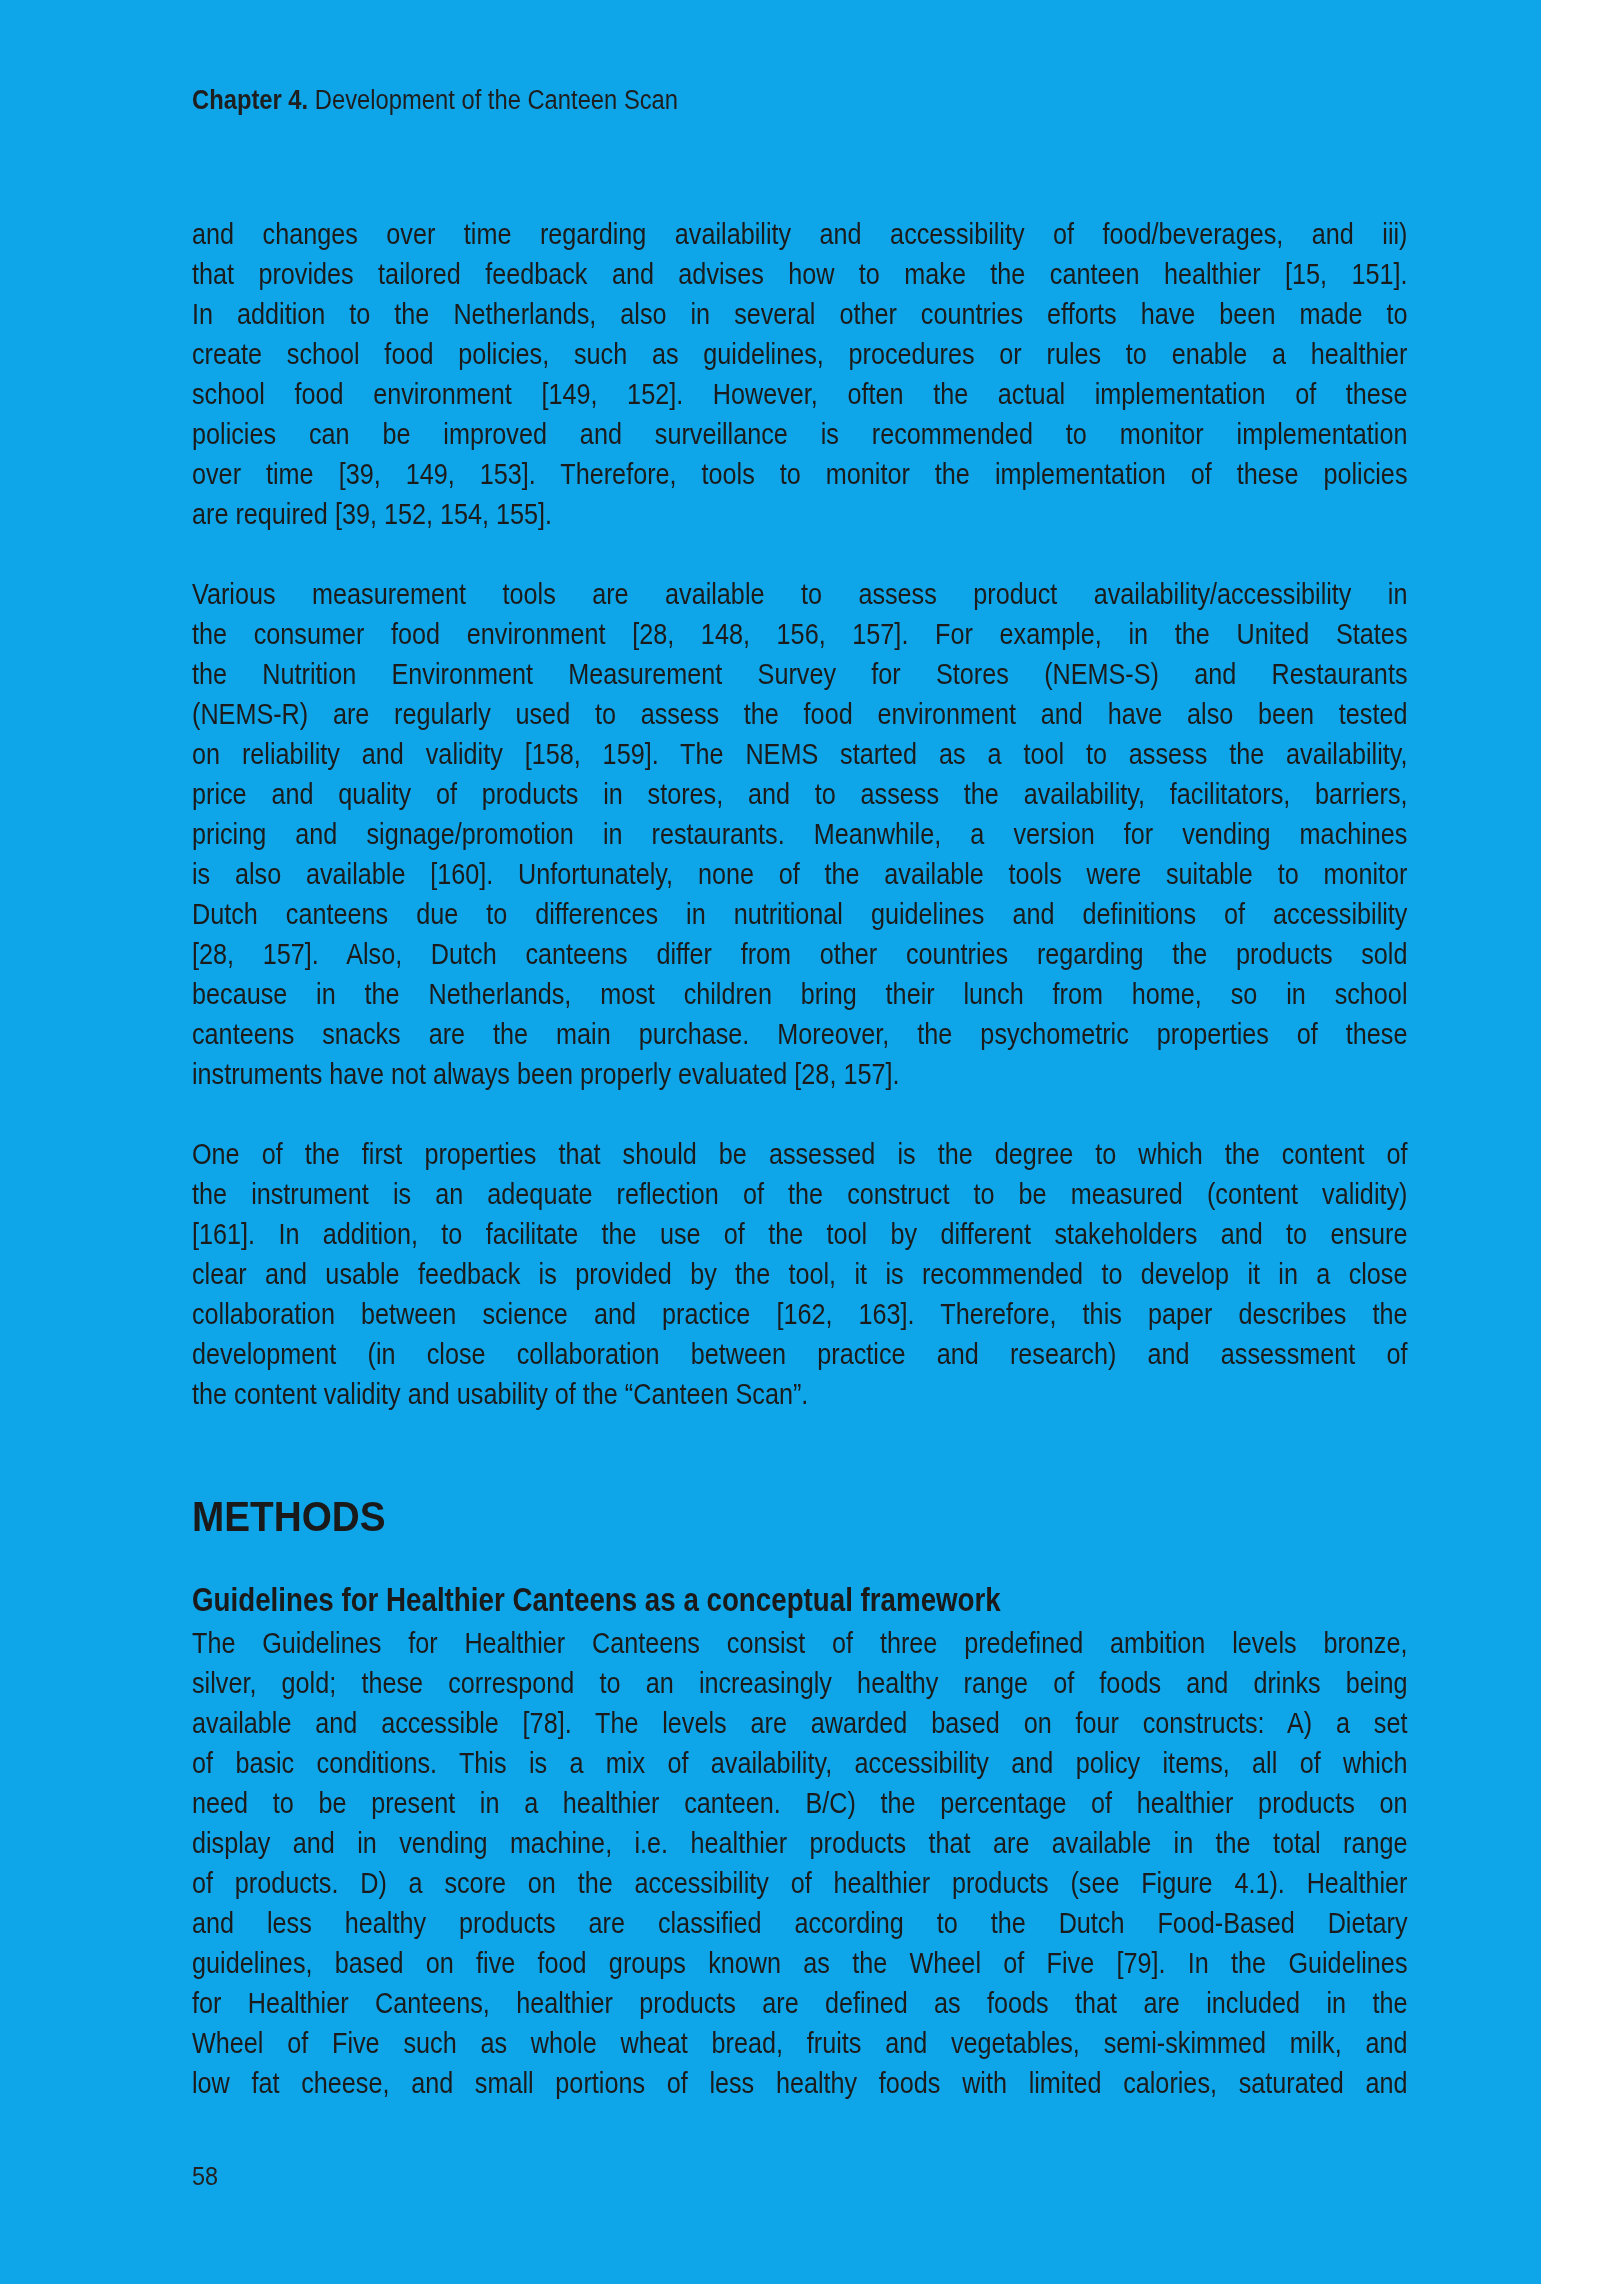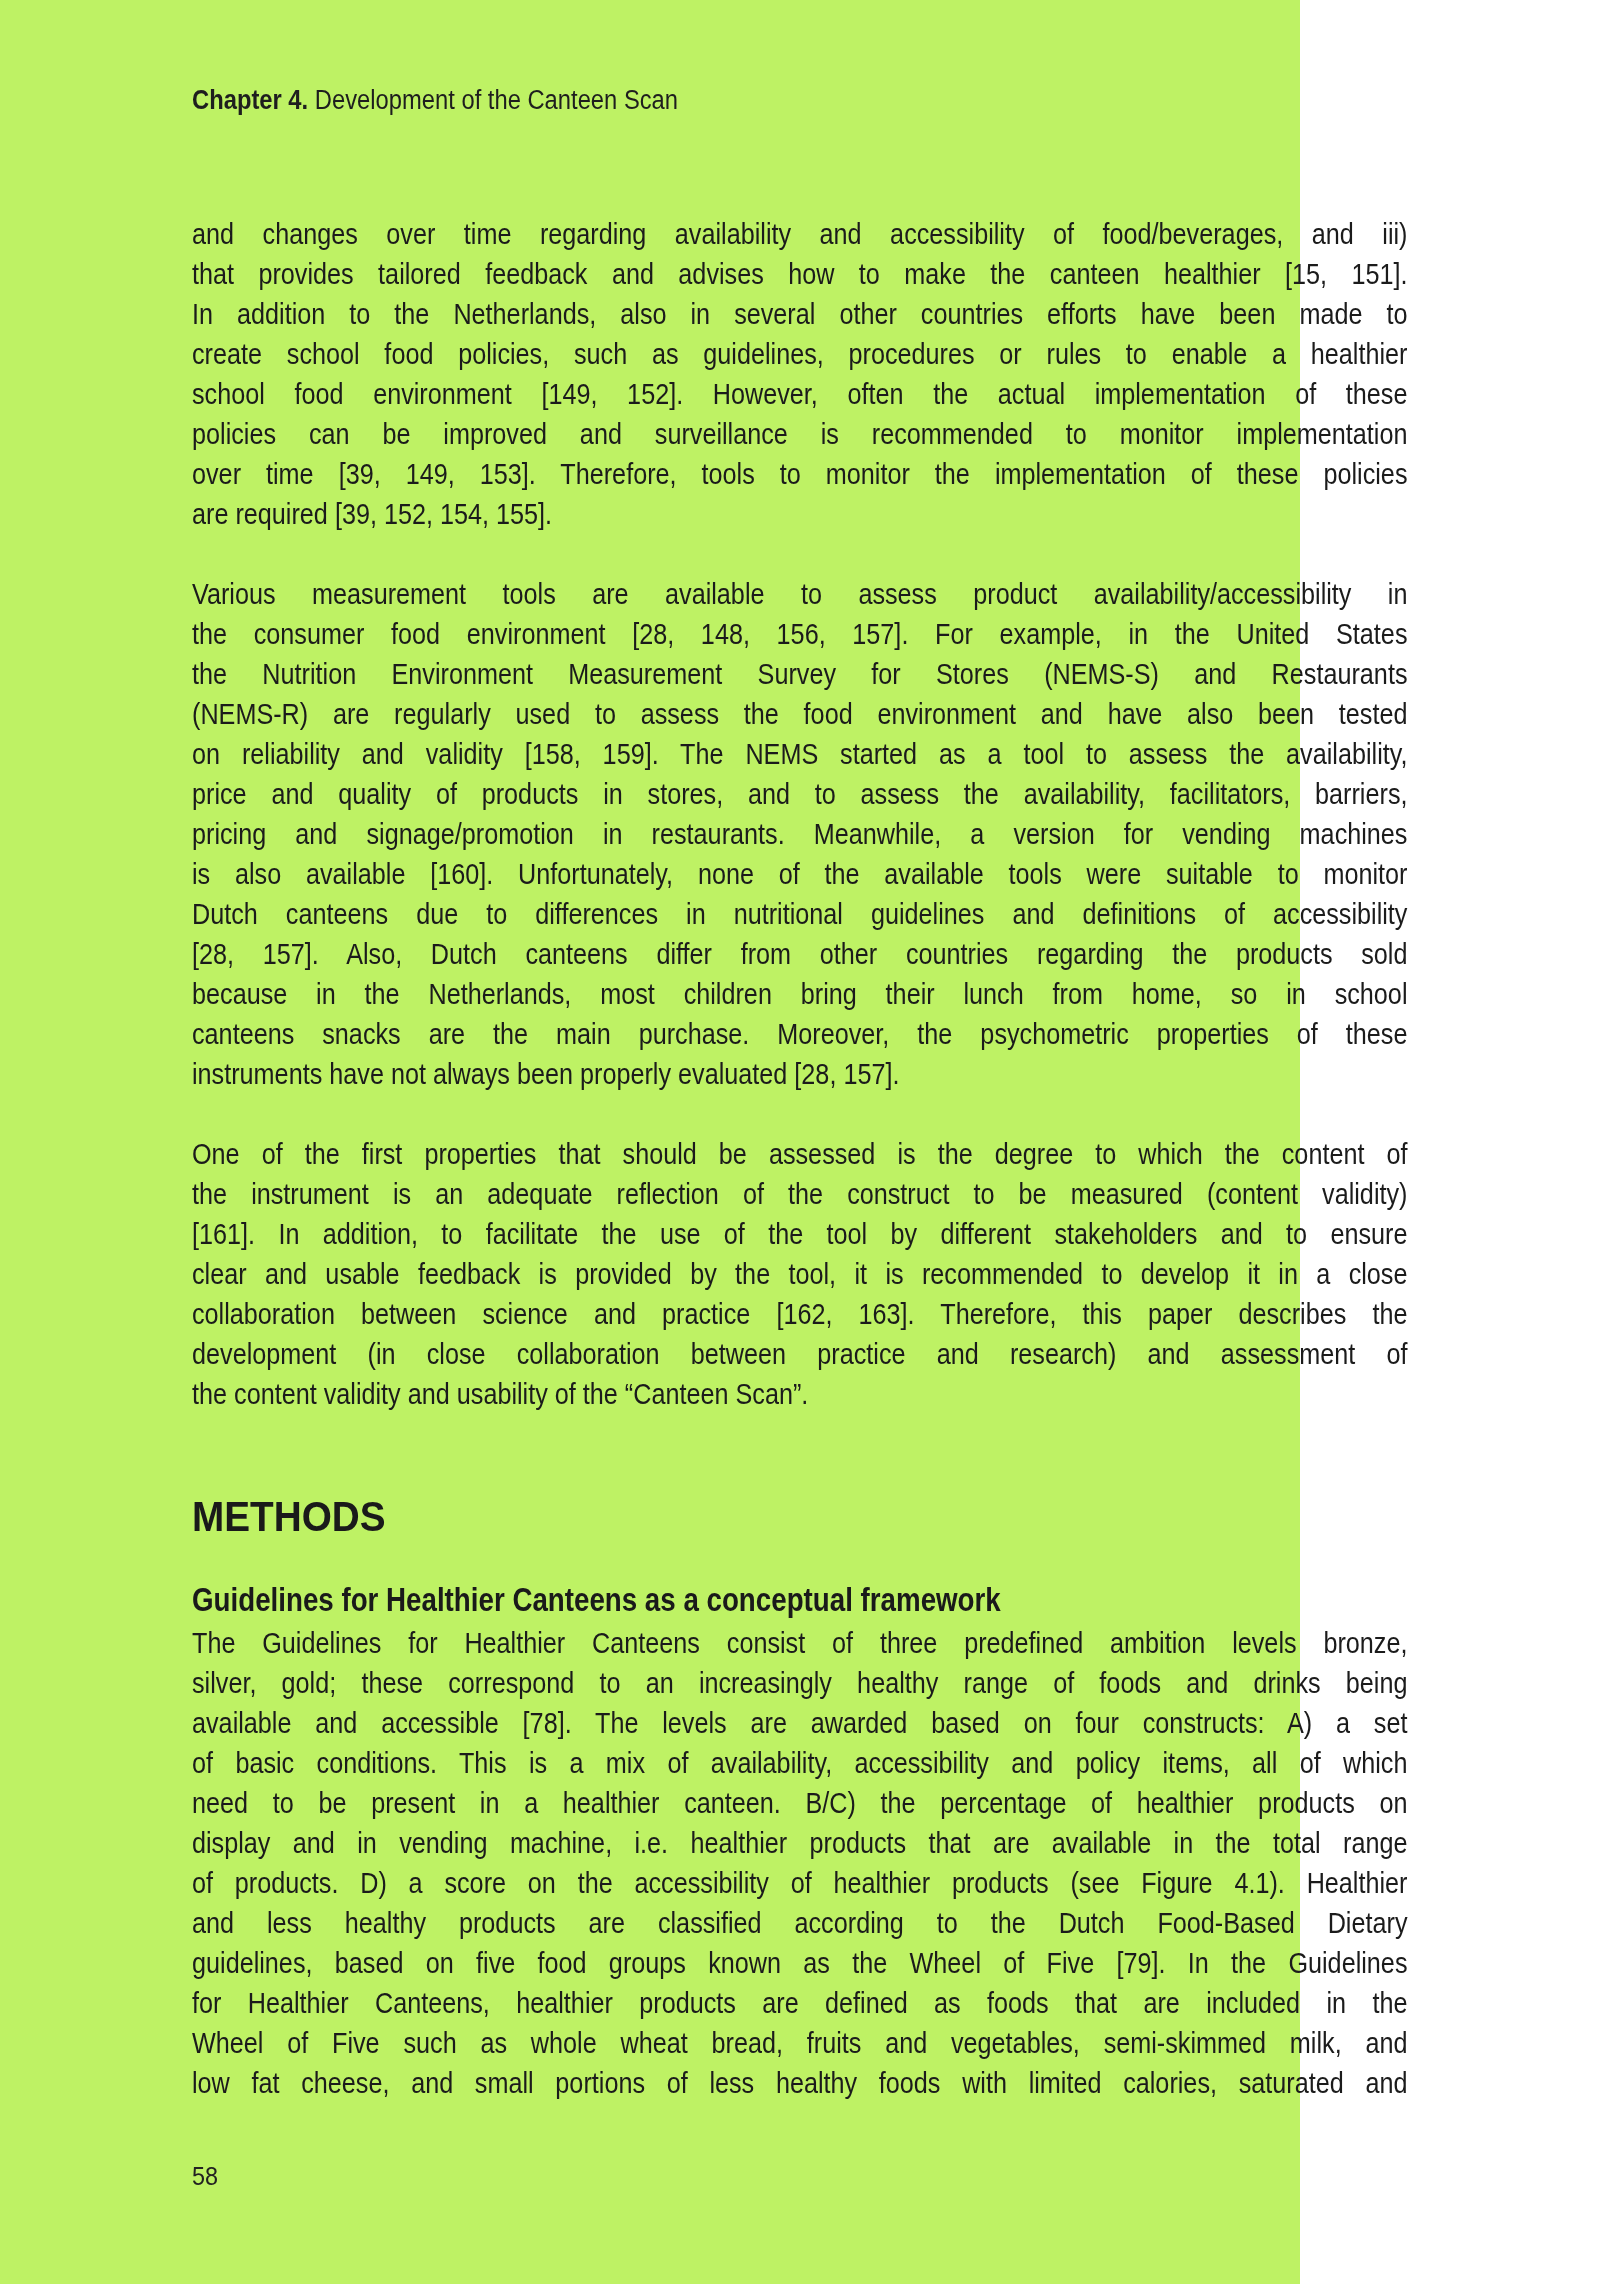--- a/index.html
+++ b/index.html
@@ -11,23 +11,23 @@
     width: 1619px;
     height: 2284px;
     position: relative;
     overflow: hidden;
     color: #1b1b1b;
     font-family: "Liberation Sans", "DejaVu Sans", sans-serif;
   }
   .page {
     position: absolute;
     left: 0; top: 0;
-    width: 1300px;
+    width: 1541px;
     height: 2284px;
-    background: #bef264;
+    background: #0ea5e9;
   }
   
   .running-header {
     position: absolute;
     left: 192px;
     top: 85px;
     font-size: 27px;
     line-height: 30px;
     white-space: nowrap;
     transform-origin: left top;

